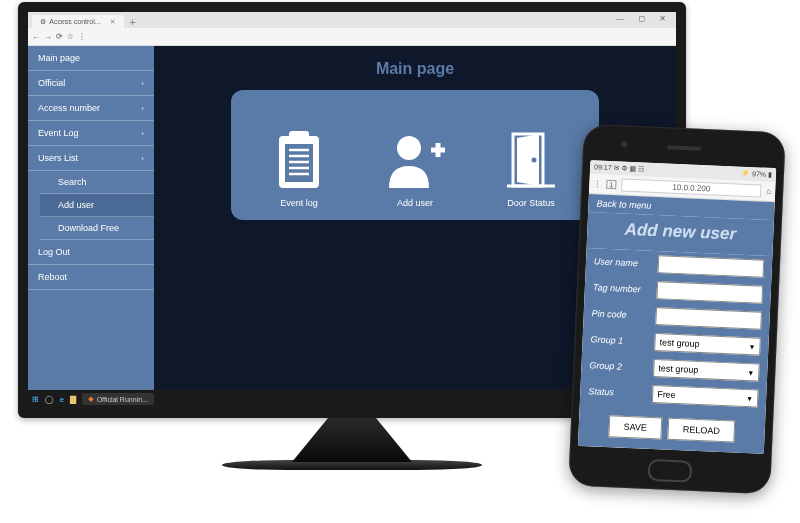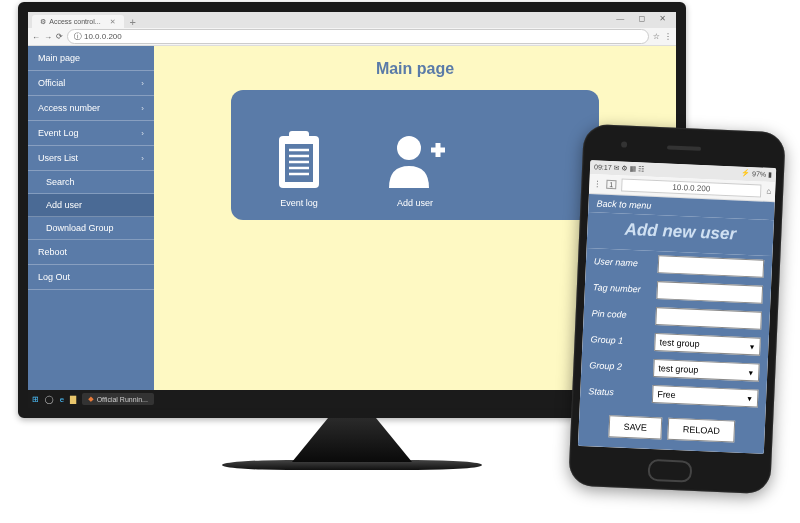--- a/index.html
+++ b/index.html
@@ -74,41 +74,42 @@
     flex: 1;
     border: 1px solid #ccc;
     border-radius: 8px;
     padding: 1px 6px;
     background: #fff;
     font-size: 8px;
   }
   .browser-viewport {
     flex: 1;
     display: flex;
-    background: #fef9c3;
+    background: #0f172a;
   }
 
   
   .sidebar {
     width: 126px;
     background: #5a7ba8;
     color: #fff;
     font-size: 9px;
     display: flex; flex-direction: column;
   }
   .side-item {
     padding: 7px 10px;
     border-bottom: 1px solid rgba(255,255,255,.28);
     display: flex; justify-content: space-between; align-items: center;
     cursor: pointer;
   }
   .side-sub {
     padding: 6px 10px 6px 18px;
     border-bottom: 1px solid rgba(255,255,255,.25);
     cursor: pointer;
+    margin-left: 12px;
   }
   .side-sub.active { background: #4a6a95; }
   .chev { font-size: 8px; opacity: .75; }
 
   
   .main {
     flex: 1;
     display: flex; flex-direction: column; align-items: center;
     padding: 14px 30px;
   }
@@ -272,24 +273,20 @@
           <span class="tab-x">✕</span>
         </div>
         <div class="newtab">+</div>
         <div class="win-btns">—  ◻  ✕</div>
       </div>
 
       <div class="browser-addr">
         <span>←</span>
         <span>→</span>
         <span>⟳</span>
-        <div class="addr-input">
-          <span>ⓘ </span>
-          <span>10.0.0.200</span>
-        </div>
         <span>☆</span>
         <span>⋮</span>
       </div>
 
       <div class="browser-viewport">
         <div class="sidebar">
           <div class="side-item">
               <span>Main page</span>
             </div>
           <div class="side-item">
@@ -303,26 +300,26 @@
           <div class="side-item">
               <span>Event Log</span>
               <span class="chev">›</span>
             </div>
           <div class="side-item">
               <span>Users List</span>
               <span class="chev">›</span>
             </div>
           <div class="side-sub"><span>Search</span></div>
           <div class="side-sub active"><span>Add user</span></div>
-          <div class="side-sub"><span>Download Group</span></div>
+          <div class="side-sub"><span>Download Free</span></div>
+          <div class="side-item">
+              <span>Log Out</span>
+            </div>
           <div class="side-item">
               <span>Reboot</span>
-            </div>
-          <div class="side-item">
-              <span>Log Out</span>
             </div>
         </div>
 
         <div class="main">
           <div class="main-title">Main page</div>
           <div class="tile-grid">
 
             <div class="tile">
               <svg viewBox="0 0 64 64">
                 <rect x="12" y="8" width="40" height="52" rx="4" fill="#fff"></rect>
@@ -346,20 +343,29 @@
                 <g stroke="#fff" stroke-width="5">
                     <line x1="48" y1="22" x2="62" y2="22"></line>
                     <line x1="55" y1="15" x2="55" y2="29"></line>
                   </g>
               </svg>
               <div class="tile-label">Add user</div>
             </div>
 
 
 
+            <div class="tile">
+              <svg viewBox="0 0 64 64">
+                <rect x="14" y="6" width="30" height="52" fill="none" stroke="#fff" stroke-width="3"></rect>
+                <path d="M18 10 L40 6 L40 58 L18 54 Z" fill="#fff"></path>
+                <circle cx="35" cy="32" r="2.5" fill="#5a7ba8"></circle>
+                <line x1="8" y1="58" x2="56" y2="58" stroke="#fff" stroke-width="3"></line>
+              </svg>
+              <div class="tile-label">Door Status</div>
+            </div>
 
 
           </div>
         </div>
       </div>
 
       <div class="taskbar">
         <span style="color:#4cc2ff">⊞</span>
         <span>◯</span>
         <span style="color:#4cc2ff">e</span>

